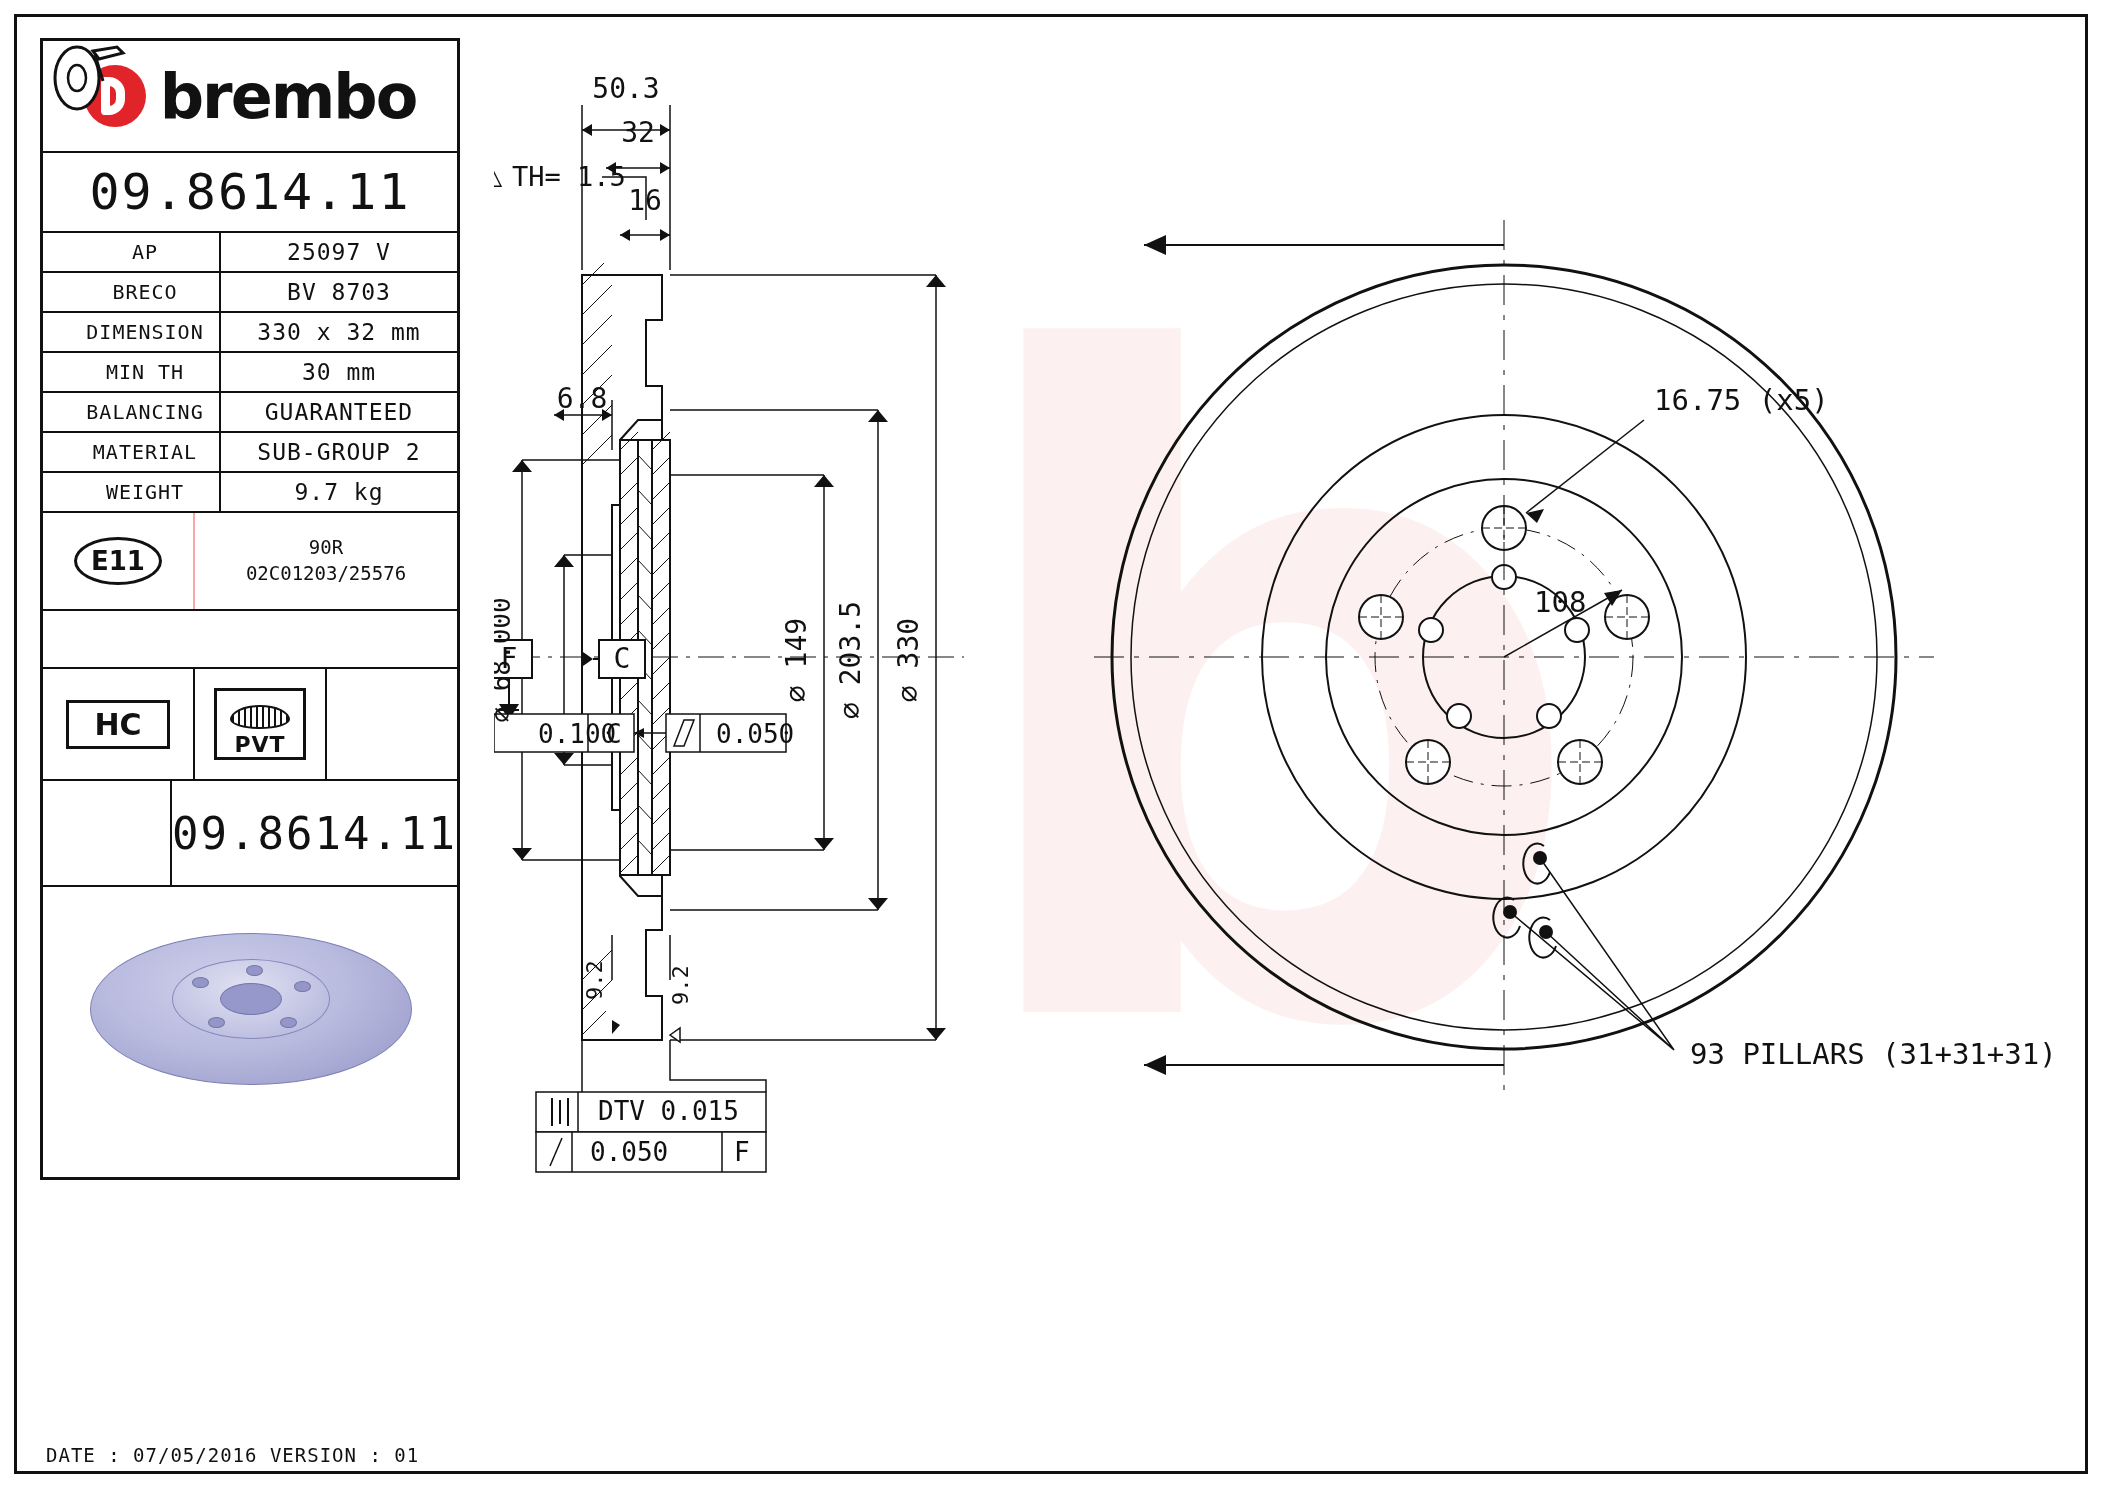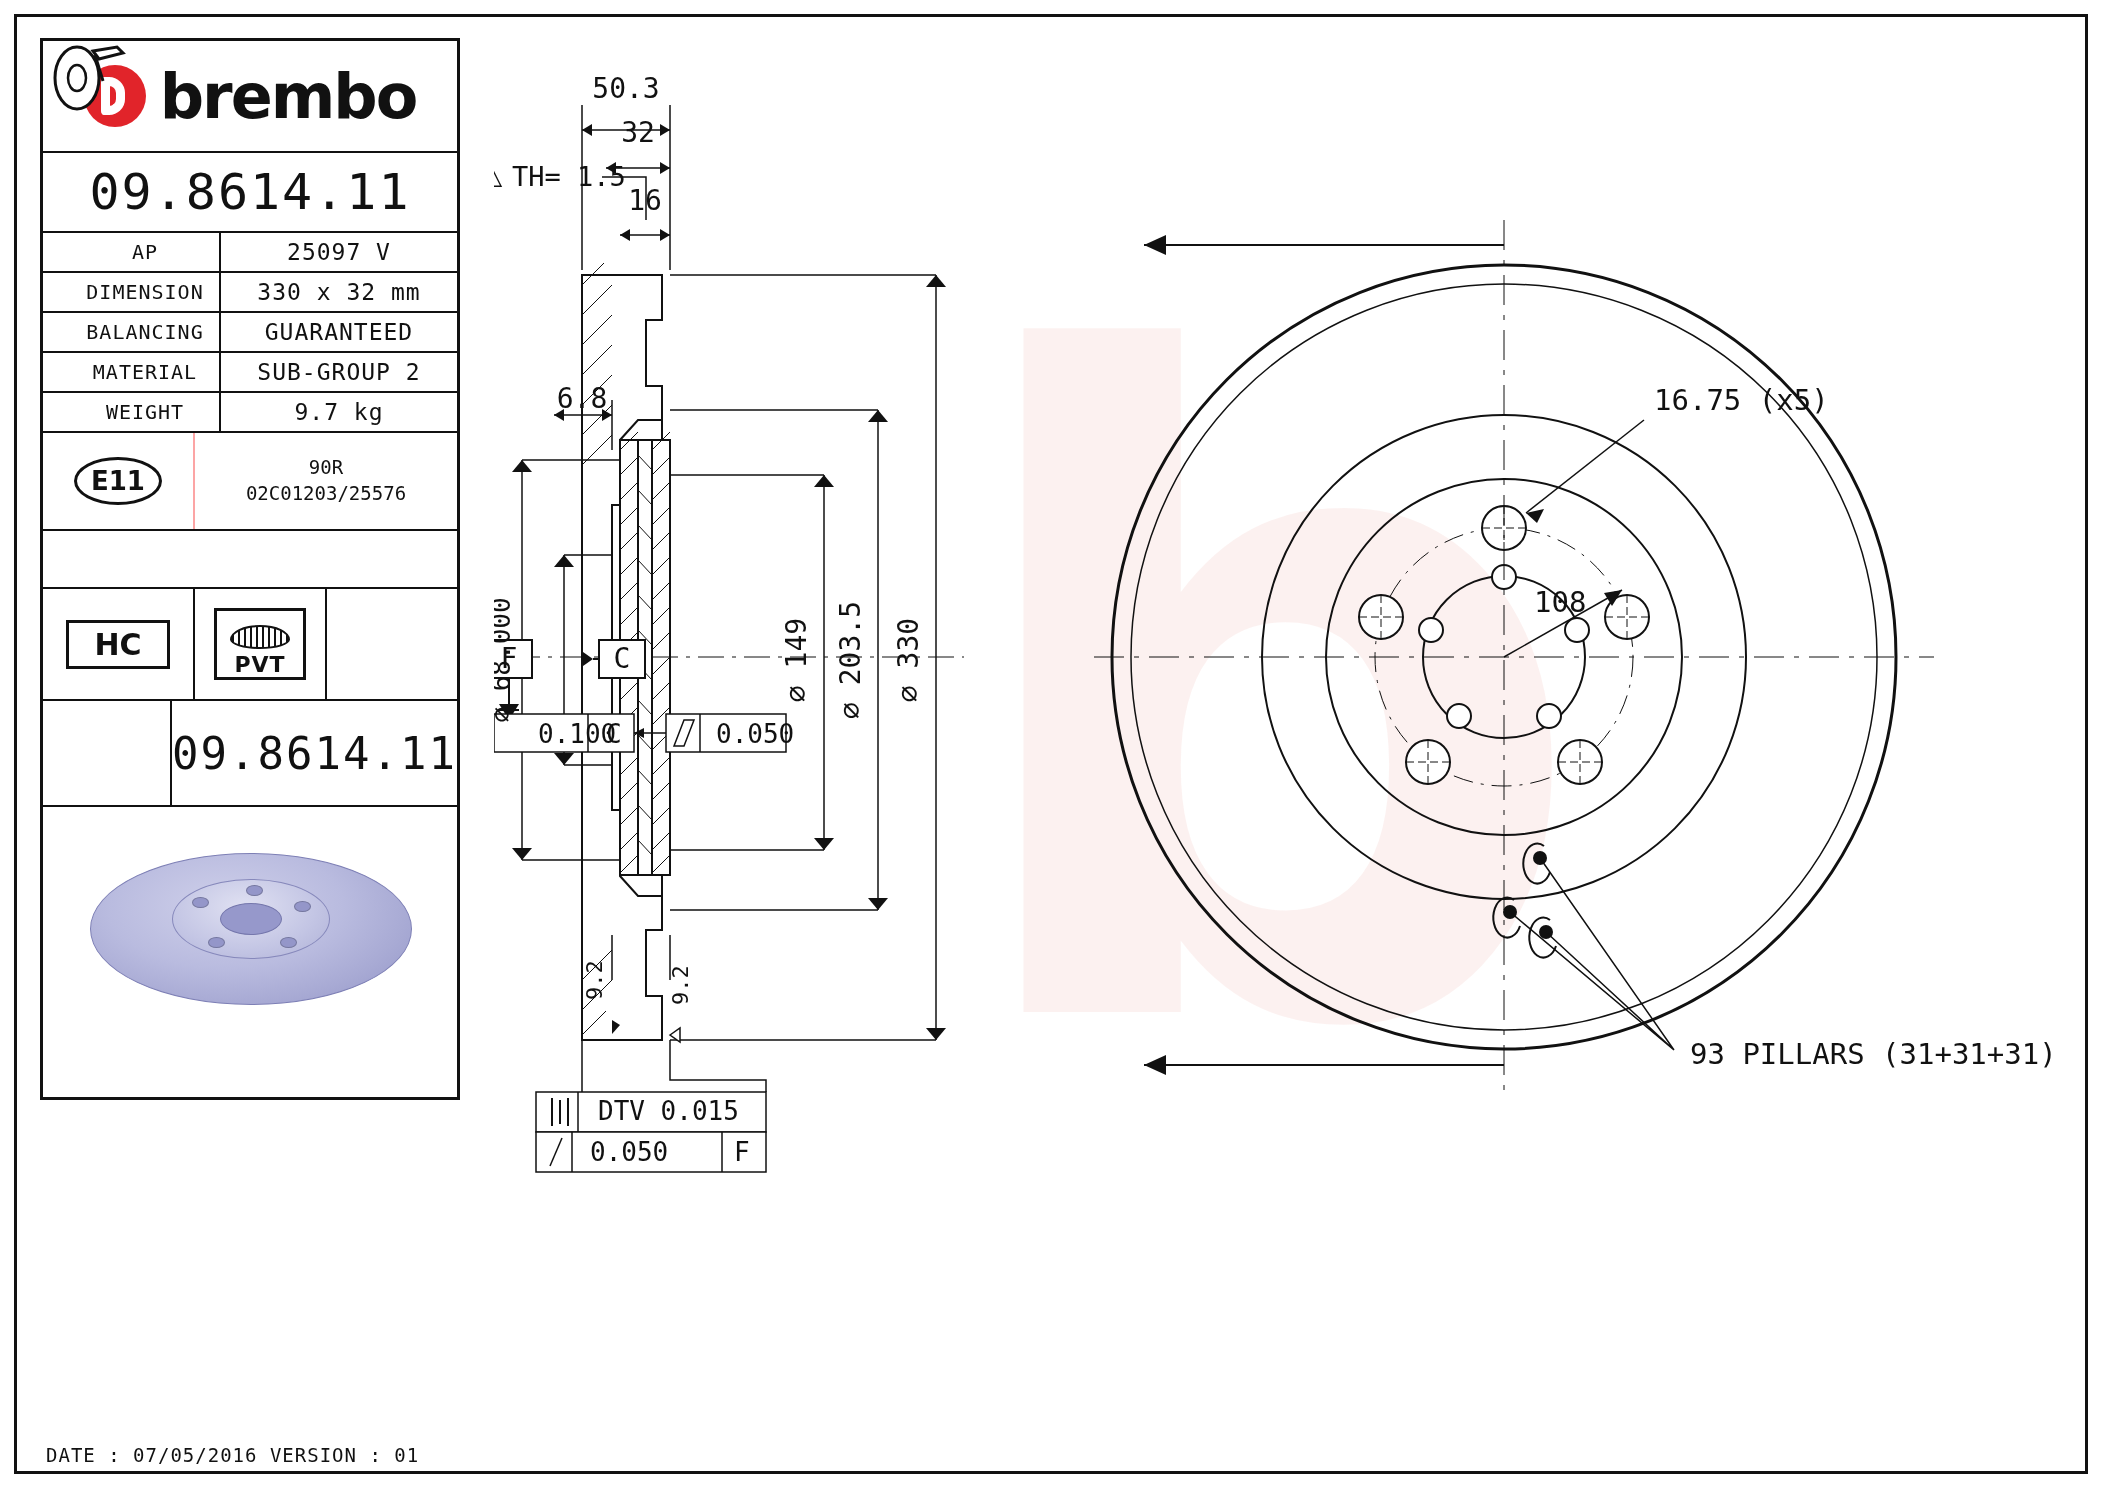--- a/index.html
+++ b/index.html
@@ -90,22 +90,30 @@
 
     <div class="row">
       <div class="cell partno">09.8614.11</div>
     </div>
 
     <div class="row">
       <div class="cell c-label">AP</div>
       <div class="cell c-value">25097 V</div>
     </div>
     <div class="row">
+      <div class="cell c-label">BRECO</div>
+      <div class="cell c-value">BV 8703</div>
+    </div>
+    <div class="row">
       <div class="cell c-label">DIMENSION</div>
       <div class="cell c-value">330 x 32 mm</div>
+    </div>
+    <div class="row">
+      <div class="cell c-label">MIN TH</div>
+      <div class="cell c-value">30 mm</div>
     </div>
     <div class="row">
       <div class="cell c-label">BALANCING</div>
       <div class="cell c-value">GUARANTEED</div>
     </div>
     <div class="row">
       <div class="cell c-label">MATERIAL</div>
       <div class="cell c-value">SUB-GROUP 2</div>
     </div>
     <div class="row">

